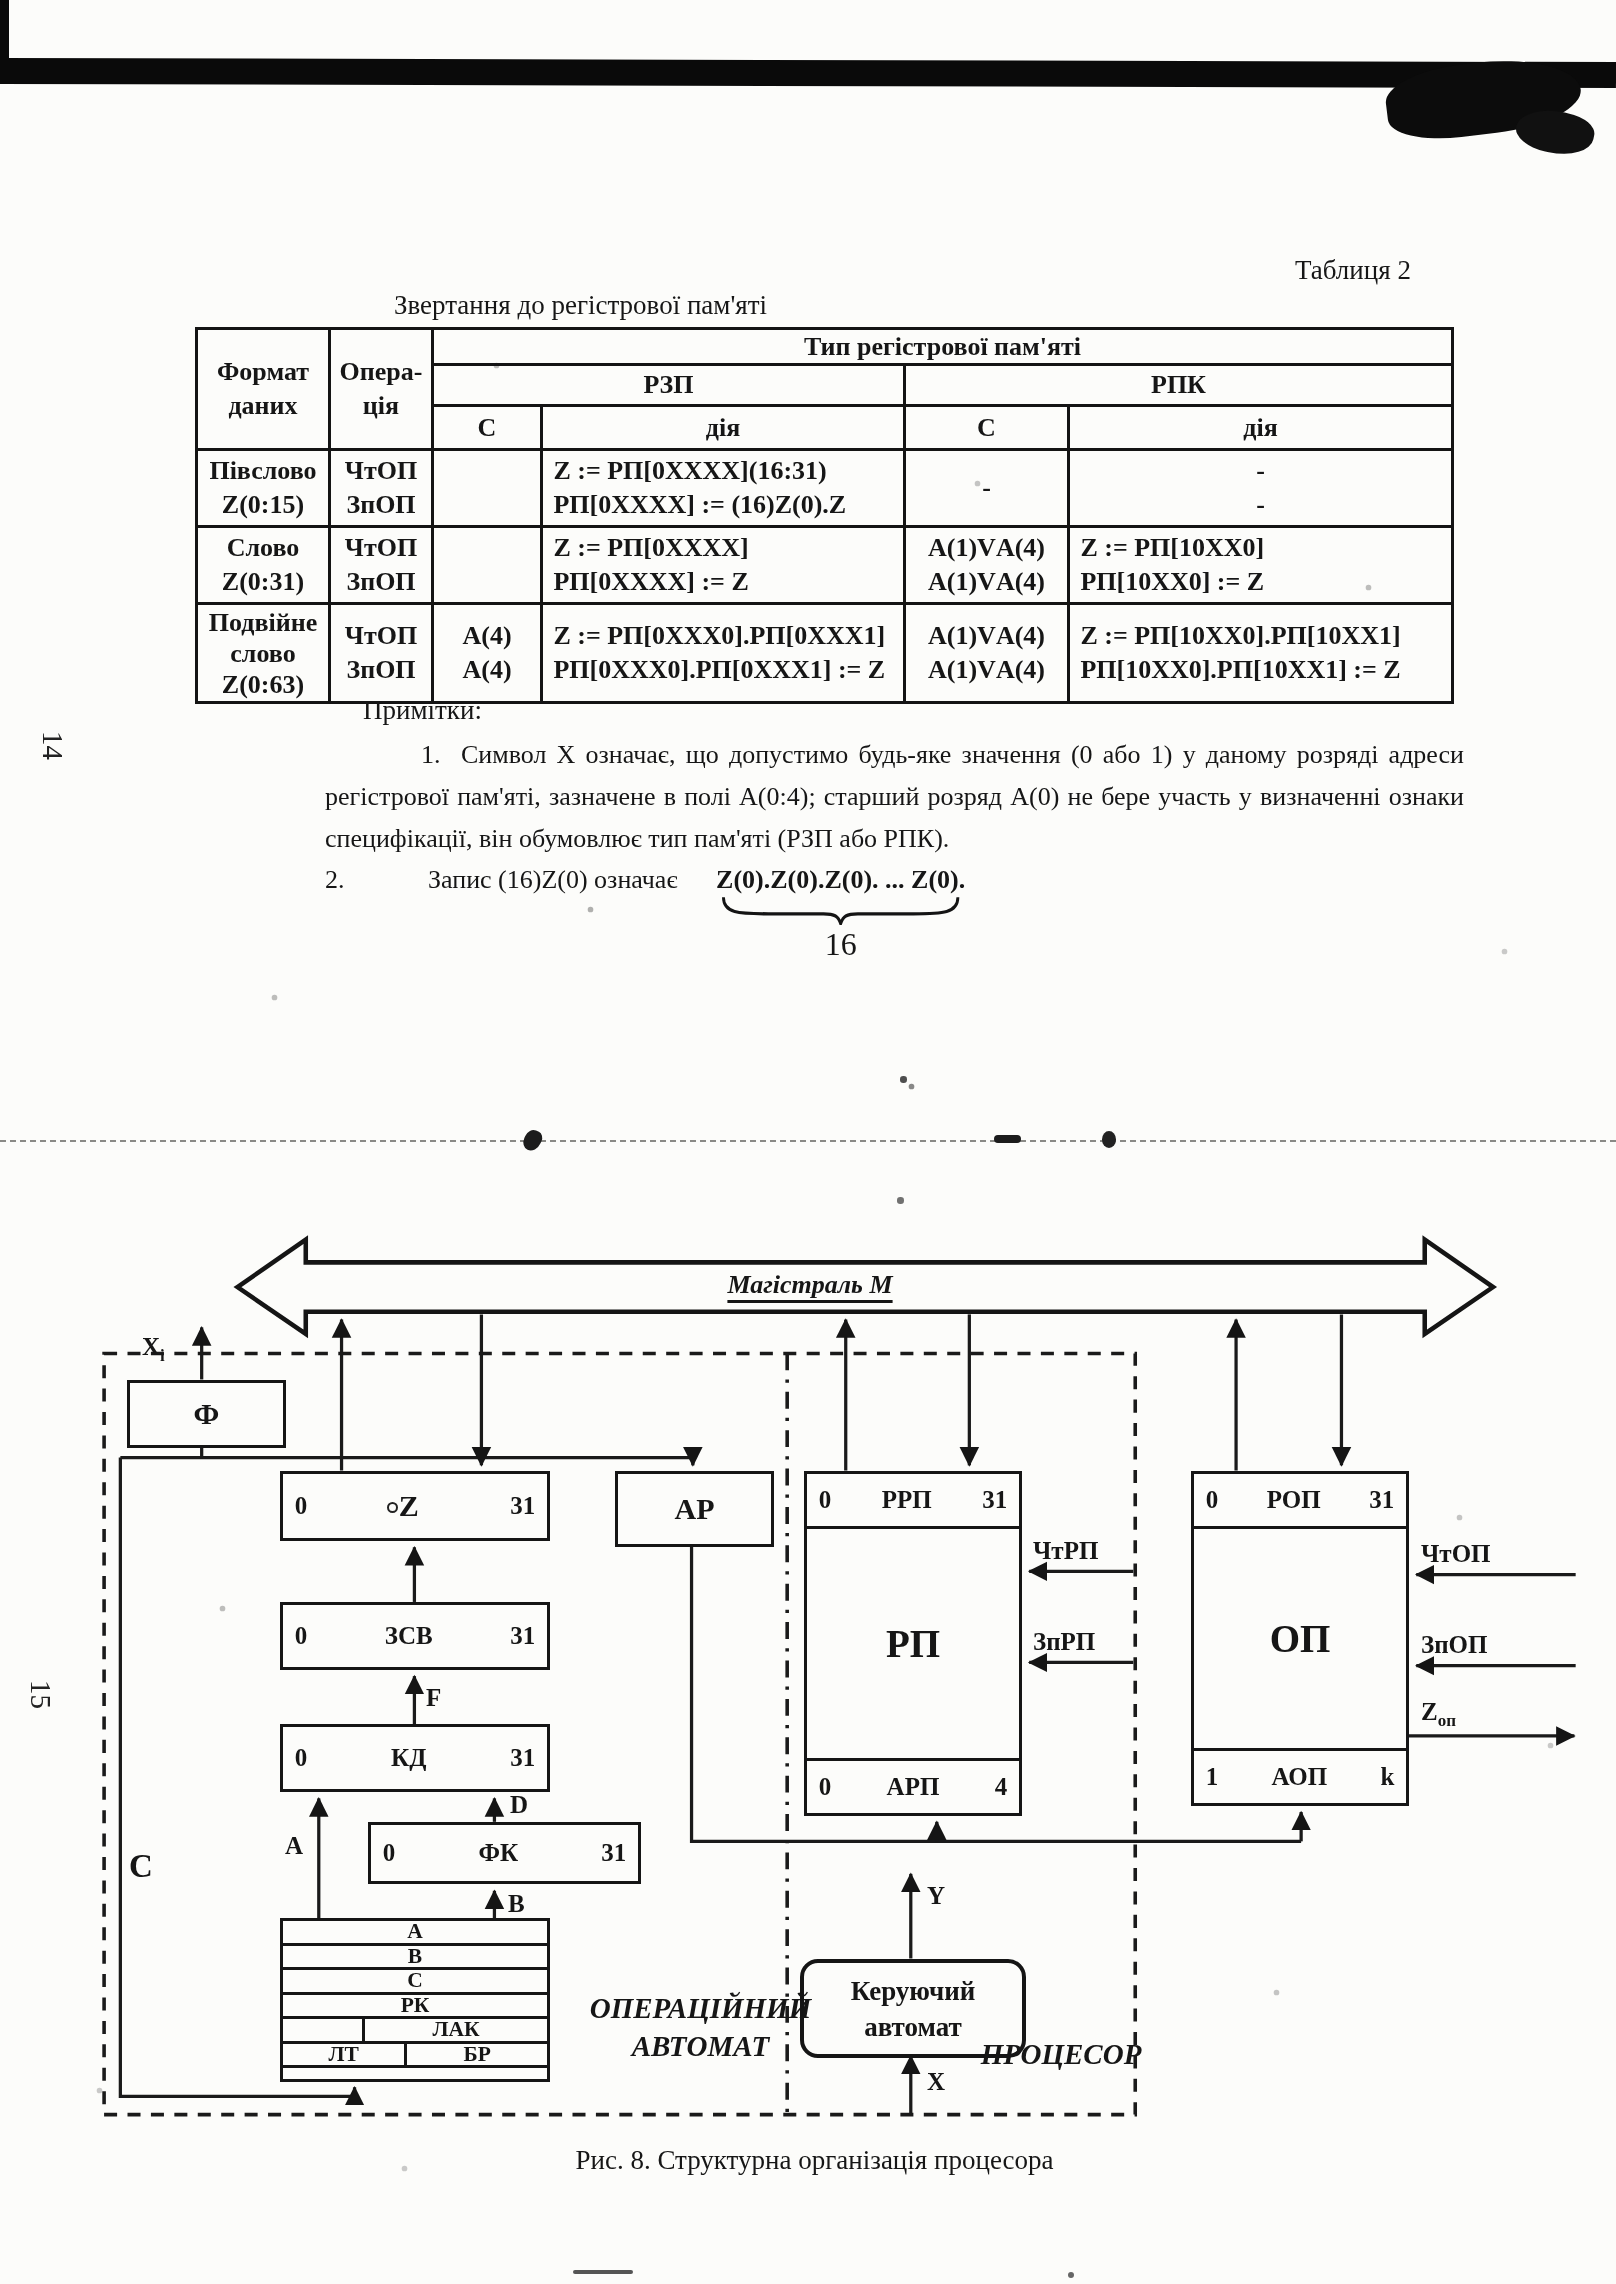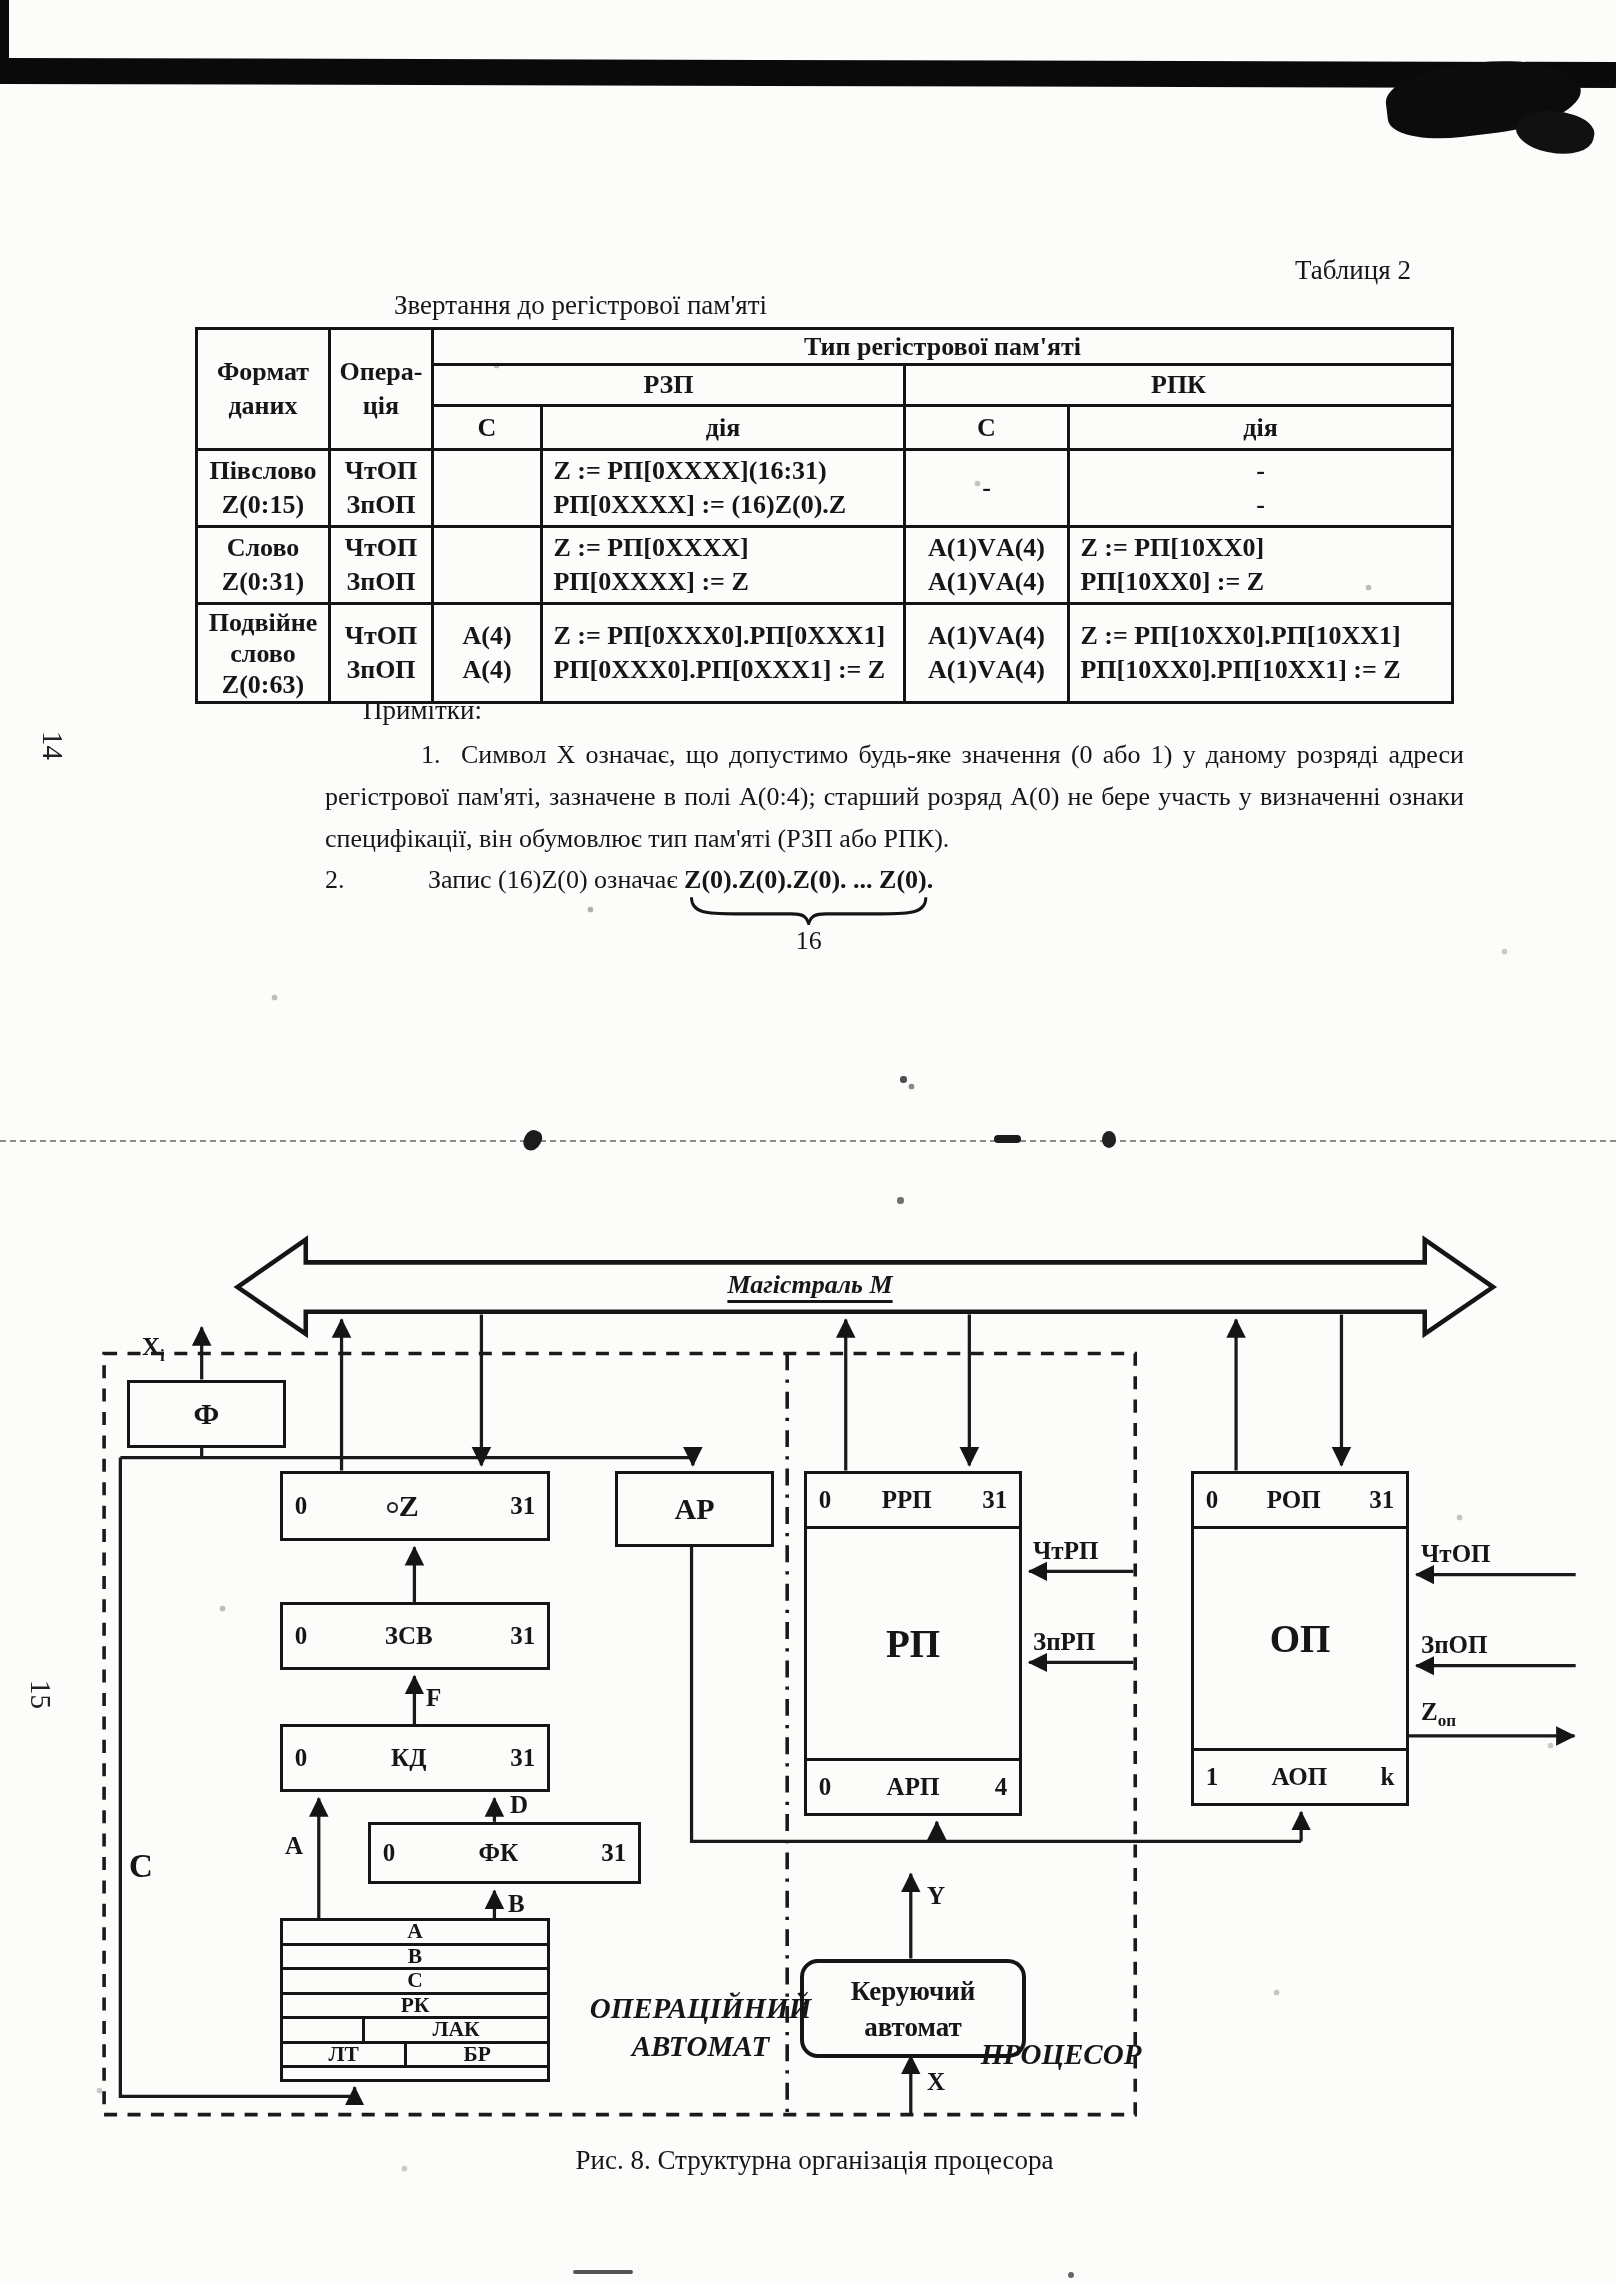--- a/index.html
+++ b/index.html
@@ -45,23 +45,23 @@
   .cl3{height:31px;line-height:31px;white-space:nowrap;}
   .hA{grid-column:1;grid-row:1/4;} .hB{grid-column:2;grid-row:1/4;}
   .hC{grid-column:3/7;grid-row:1;} .hD{grid-column:3/5;grid-row:2;} .hE{grid-column:5/7;grid-row:2;}
   .hF{grid-column:3;grid-row:3;} .hG{grid-column:4;grid-row:3;}
   .hH{grid-column:5;grid-row:3;} .hI{grid-column:6;grid-row:3;}
   
   .notes-title{left:363px;top:695px;font-size:27px;}
   .note1{left:325px;top:734px;width:1139px;font-size:26px;line-height:42px;text-align:justify;text-indent:96px;}
   .note2{left:325px;top:865px;font-size:26px;white-space:nowrap;}
   .note2 .num{margin-right:77px;}
-  .seq{position:relative;display:inline-block;font-weight:bold;}
+  .seq{position:relative;display:inline-block;font-weight:bold;margin-left:32px;}
   .seq svg{position:absolute;left:3.9px;right:3.9px;top:31px;width:calc(100% - 7.8px);height:29px;}
-  .seq .bcount{position:absolute;left:0;top:61px;width:100%;text-align:center;font-weight:normal;font-size:26px;}
+  .seq .bcount{position:absolute;left:0;top:61px;width:100%;text-align:center;font-weight:normal;font-size:32px;}
   
   .wires{left:0;top:0;width:1616px;height:2284px;}
   .dbox{border:3.9px solid #151515;background:#fcfcfa;display:flex;align-items:center;justify-content:center;
         font-weight:bold;font-size:30px;}
   .strip3{display:flex;align-items:center;justify-content:space-between;font-weight:bold;font-size:25px;
           padding:0 11.7px;box-sizing:border-box;}
   .memblk{border:3.9px solid #151515;background:#fcfcfa;display:flex;flex-direction:column;box-sizing:border-box;}
   .memblk .top{border-bottom:3.9px solid #151515;height:55px;}
   .memblk .mid{flex:1;display:flex;align-items:center;justify-content:center;font-weight:bold;font-size:39px;}
   .memblk .bot{border-top:3.9px solid #151515;height:55px;}

